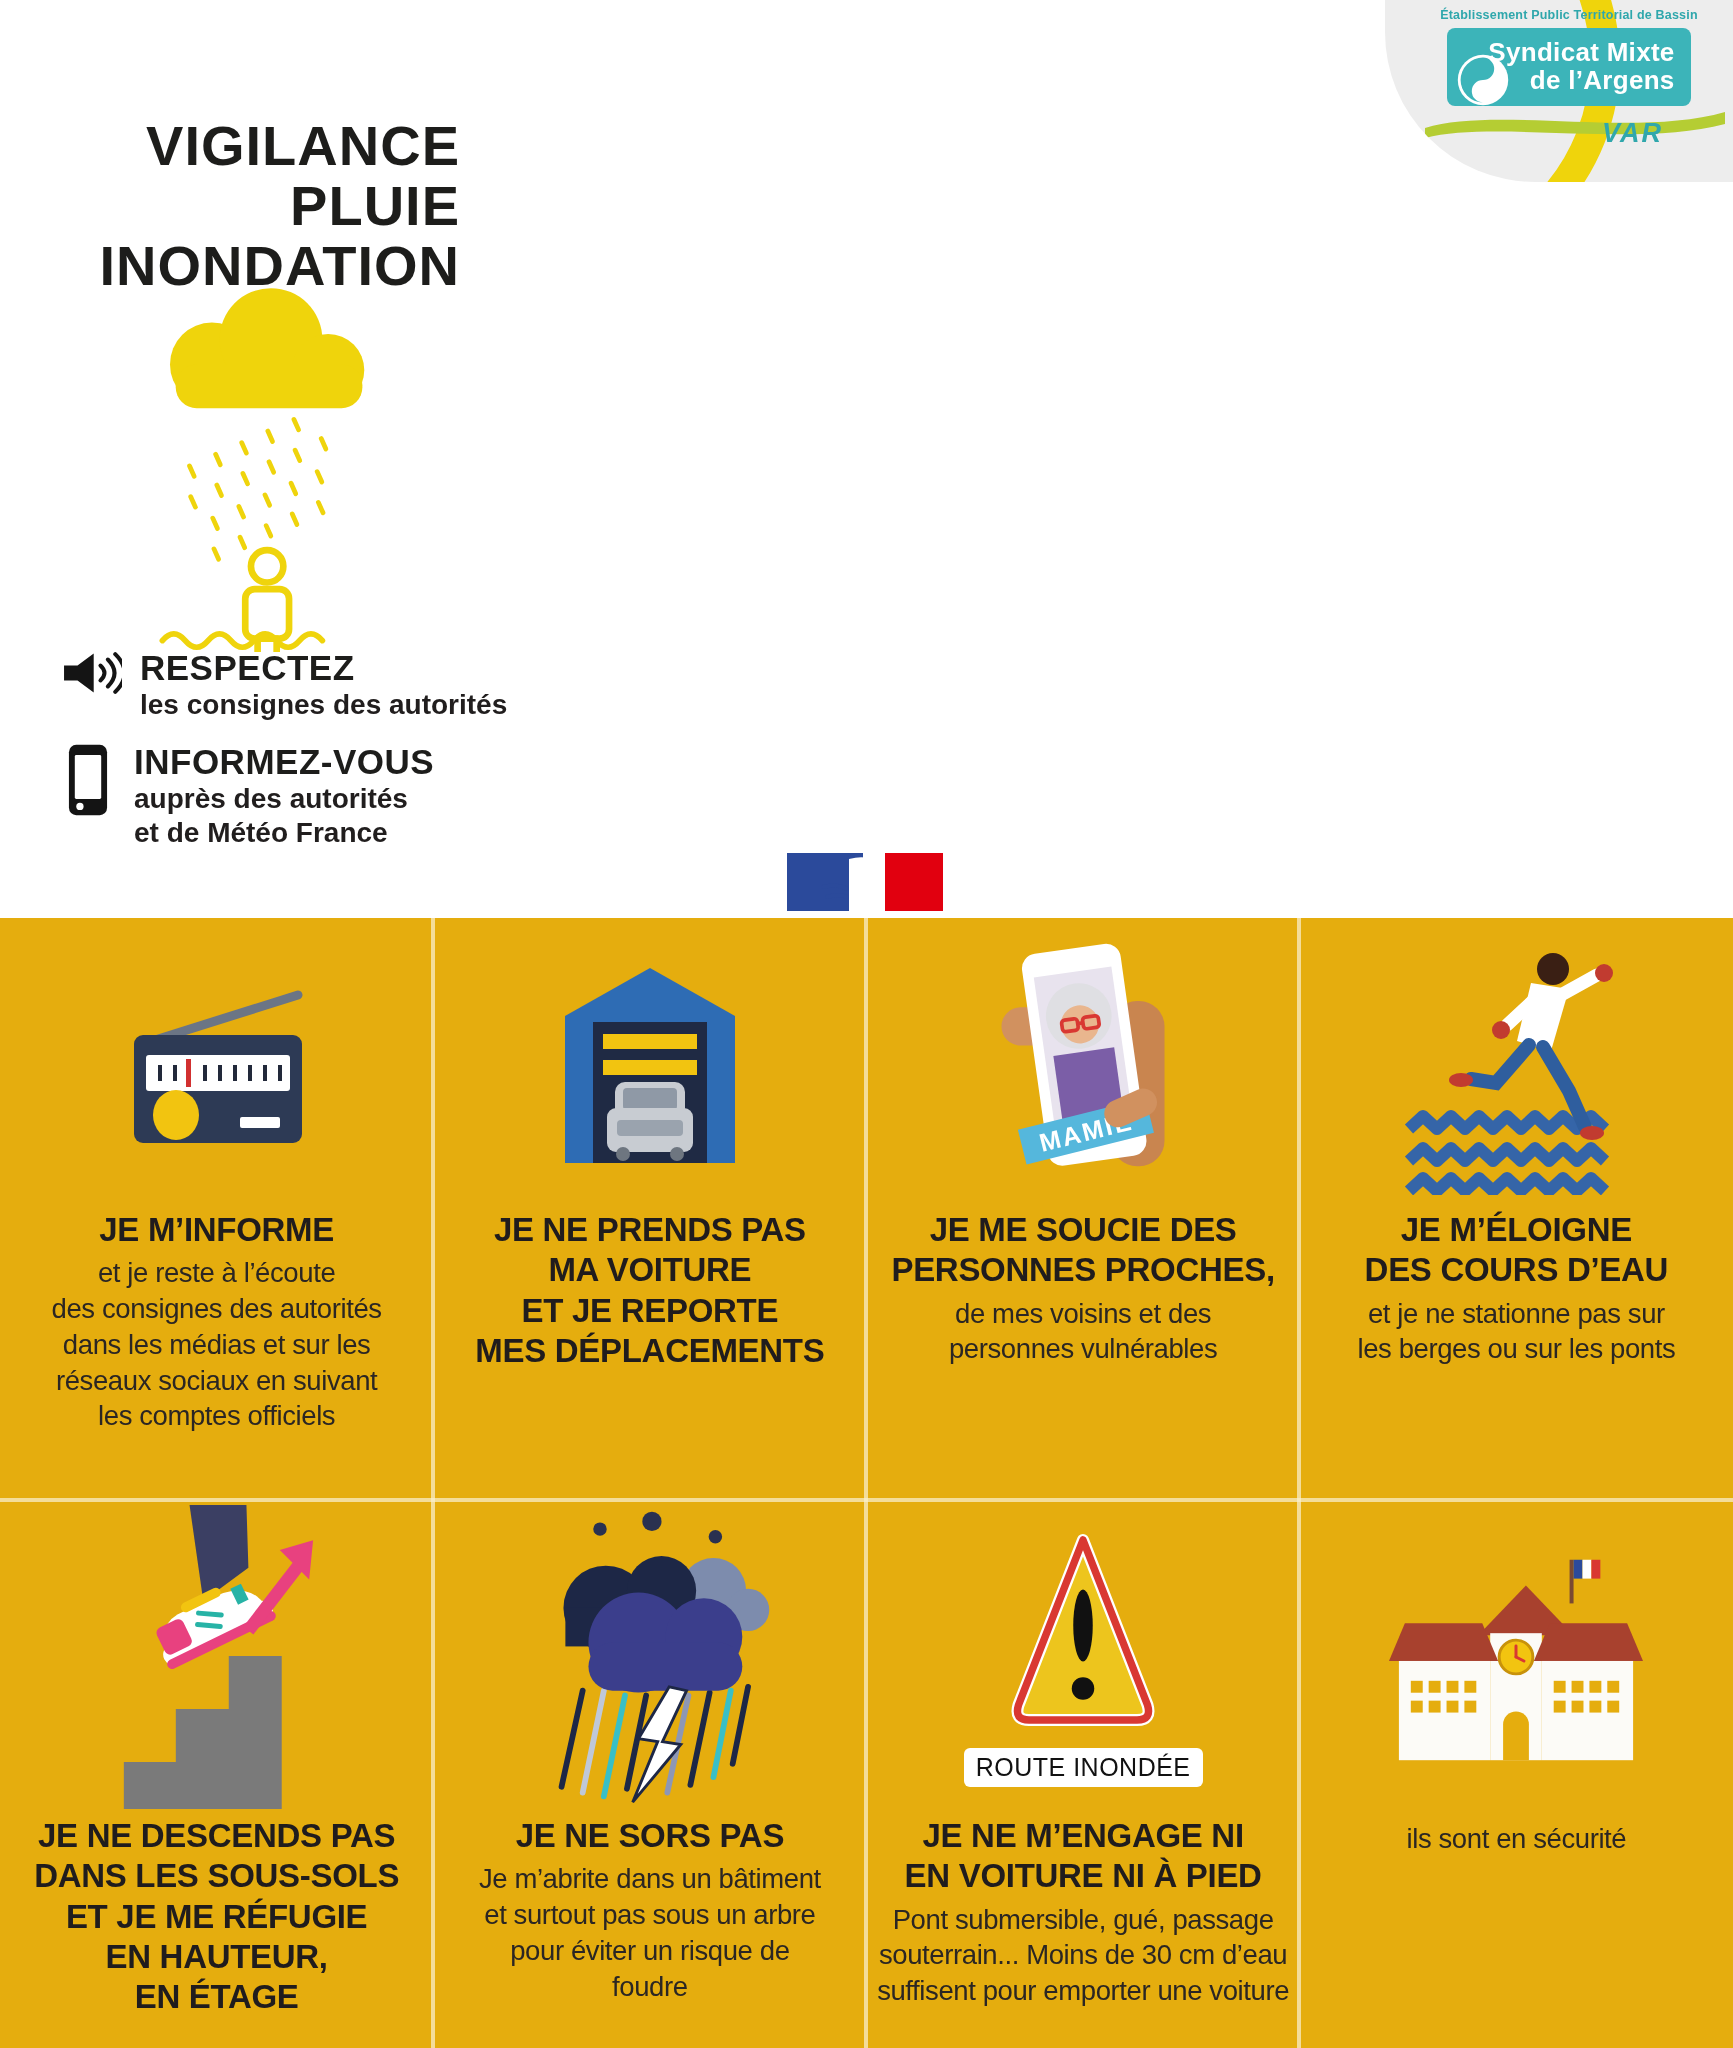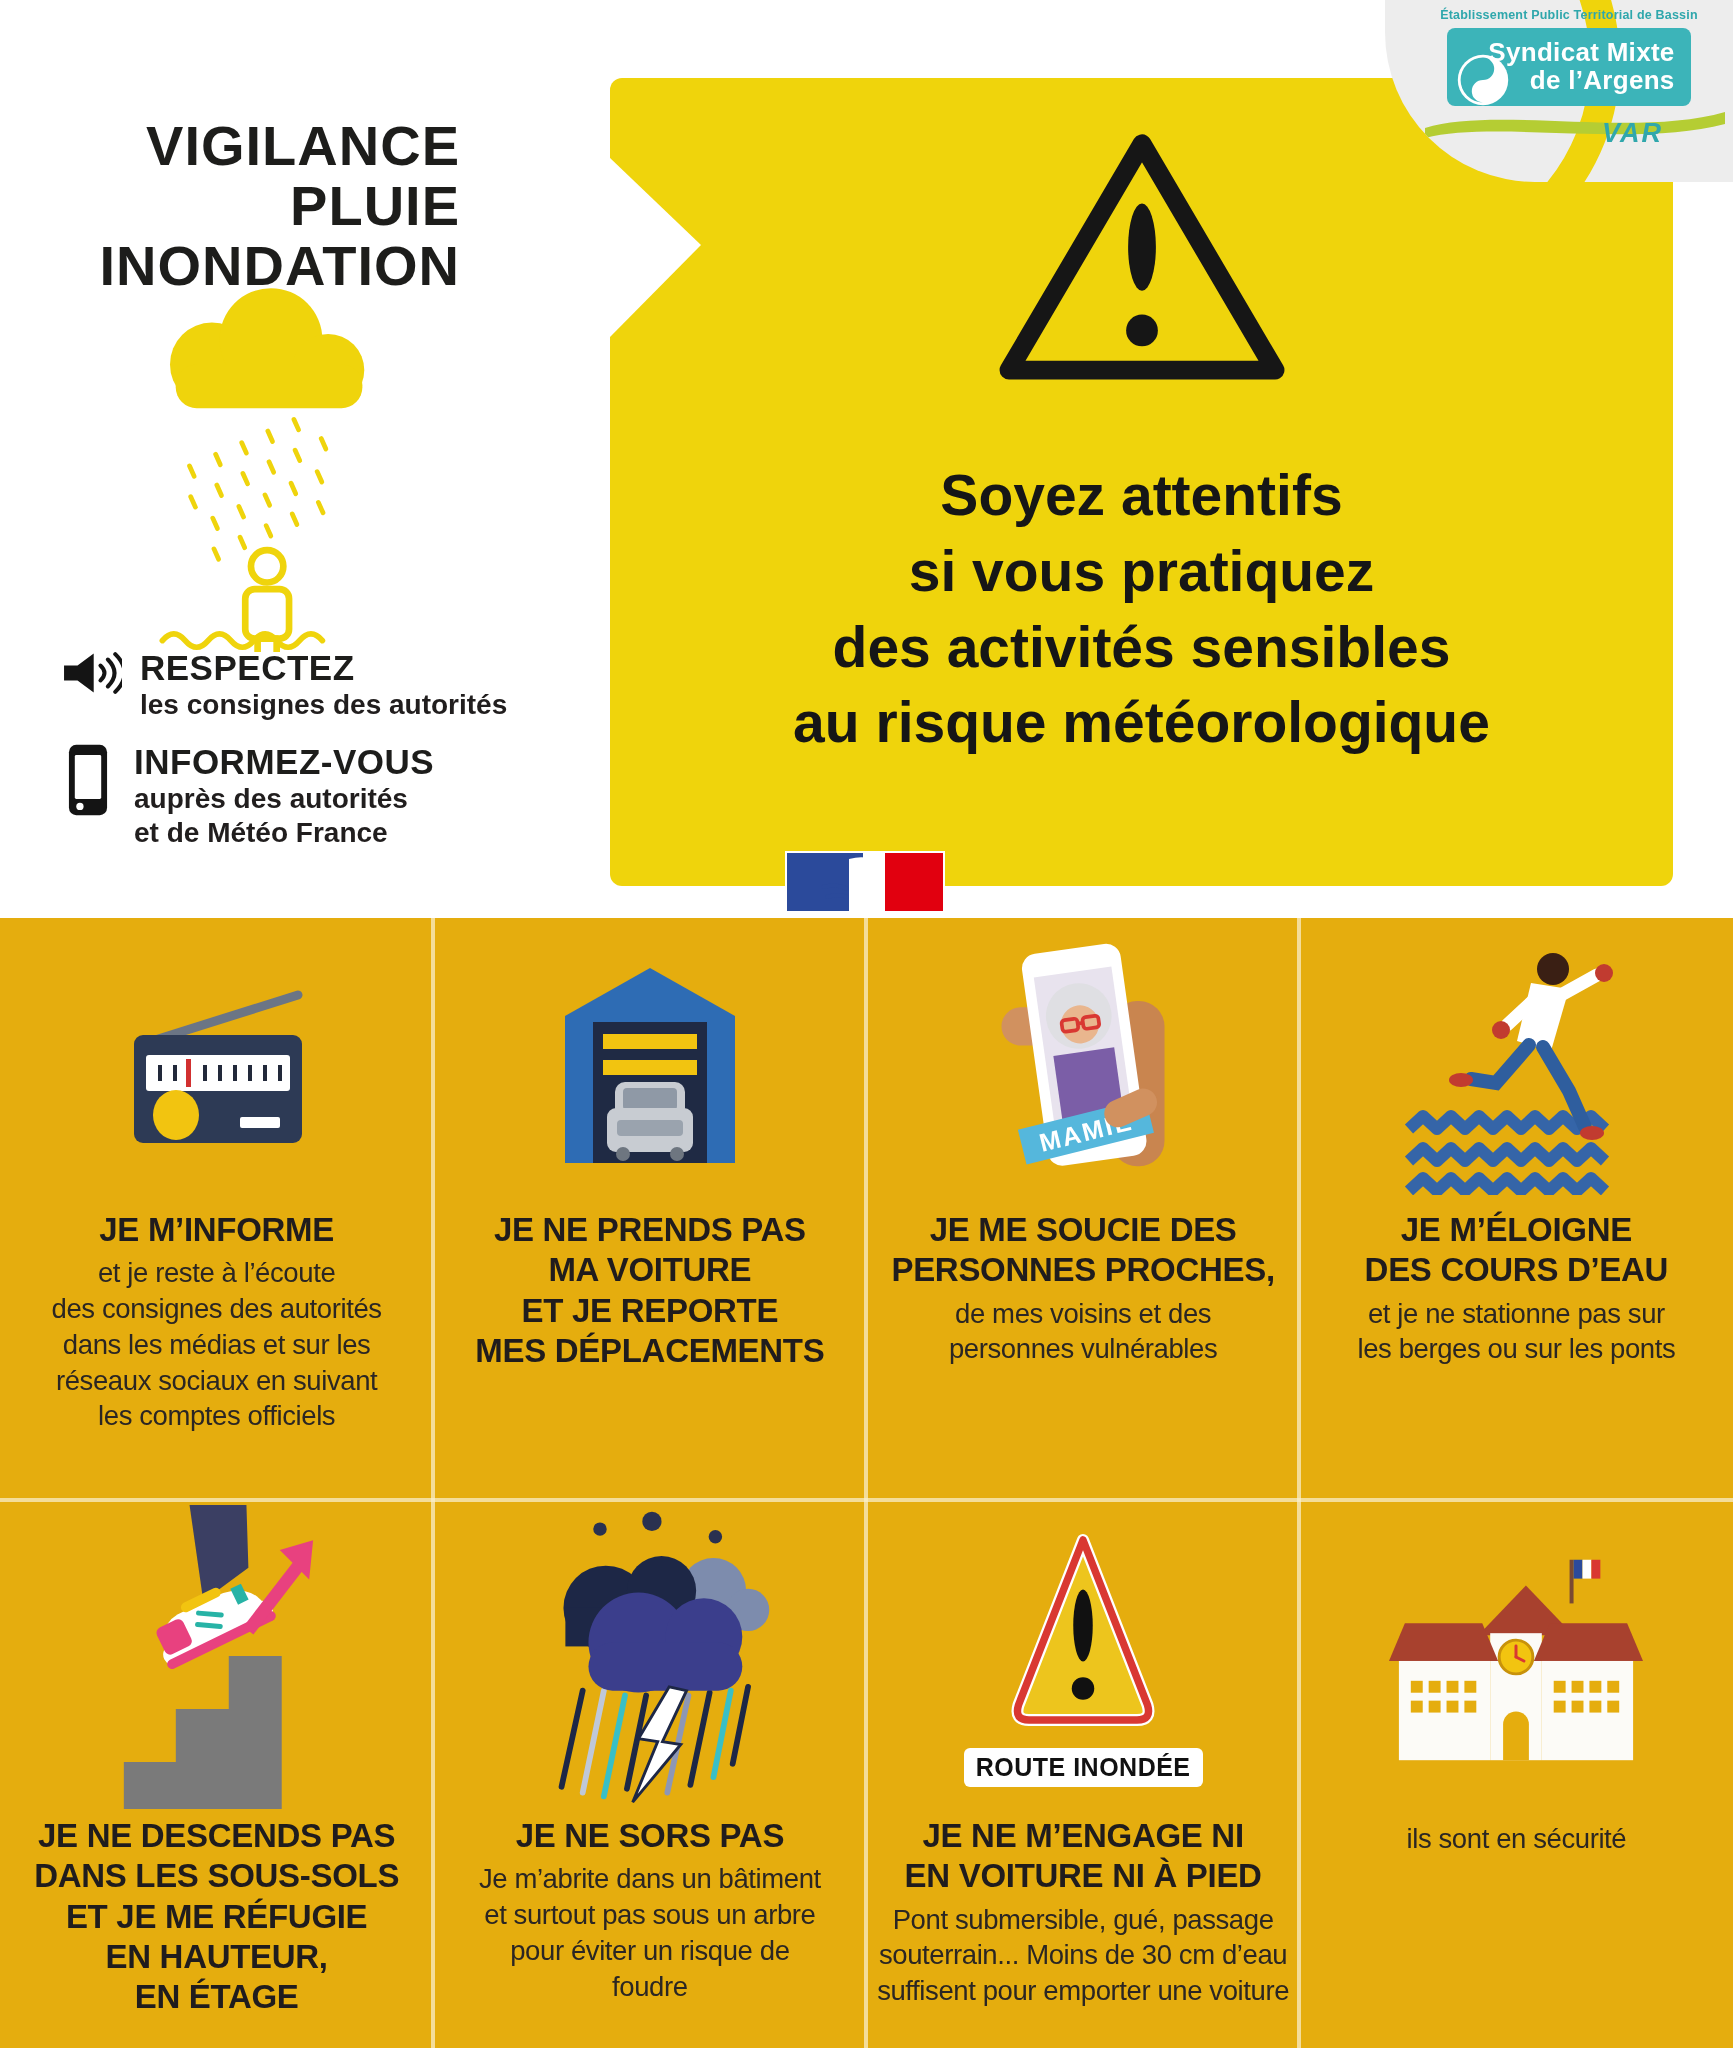--- a/index.html
+++ b/index.html
@@ -59,21 +59,21 @@
   .grid{position:absolute;inset:0;display:grid;grid-template-columns:repeat(4,1fr);
         grid-template-rows:580px 1fr;}
   .panel{display:flex;flex-direction:column;align-items:center;text-align:center;overflow:visible;}
   .icon-area{height:292px;display:flex;align-items:center;justify-content:center;}
   .icon-area2{height:318px;display:flex;align-items:center;justify-content:center;}
   .p-head{font-size:33px;font-weight:800;line-height:1.22;letter-spacing:-.3px;color:#201c1d;white-space:pre;}
   .p-body{font-size:27.5px;line-height:1.3;letter-spacing:-.4px;color:#2b2623;margin-top:5px;white-space:pre;}
   .p-body:empty{display:none;}
 
   .route-label{margin-top:10px;background:#ffffff;border-radius:6px;padding:5px 12px;
-               font-size:25px;font-weight:700;letter-spacing:.5px;color:#111111;white-space:pre;}
+               font-size:25px;font-weight:400;letter-spacing:.5px;color:#111111;white-space:pre;}
 </style>
 </head>
 <body>
 
 <div class="poster">
 
   <div class="top-zone">
 
     <div class="title-block ml">VIGILANCE
 PLUIE
@@ -147,36 +147,20 @@
           <circle cx="19" cy="86" r="5" fill="#ffffff"></circle>
         </svg>
       </span>
       <div>
         <div class="row-title">INFORMEZ-VOUS</div>
         <div class="row-body ml">auprès des autorités
 et de Météo France</div>
       </div>
     </div>
 
-    <div class="alert-box">
-      <div class="alert-notch"></div>
-      <div class="alert-inner">
-        <span class="alert-triangle">
-          <svg width="300" height="268" viewBox="0 0 300 270">
-            <polygon points="150,24 284,252 16,252" fill="none" stroke="#161616" stroke-width="19" stroke-linejoin="round"></polygon>
-            <ellipse cx="150" cy="128" rx="14" ry="44" fill="#161616"></ellipse>
-            <circle cx="150" cy="212" r="16" fill="#161616"></circle>
-          </svg>
-        </span>
-        <div class="alert-message ml">Soyez attentifs
-si vous pratiquez
-des activités sensibles
-au risque météorologique</div>
-      </div>
-    </div>
 
     <div class="flag-logo">
       <svg width="160" height="62" viewBox="0 0 160 62">
         <rect x="0" y="0" width="160" height="62" fill="#ffffff"></rect>
         <rect x="2" y="2" width="76" height="58" fill="#2B4A9B"></rect>
         <rect x="100" y="2" width="58" height="58" fill="#E1000F"></rect>
         <path d="M64,8 q32,-8 34,22 q1,22 -16,30 L64,60 Z" fill="#ffffff"></path>
         <g stroke="#2B4A9B" stroke-width="4" stroke-linecap="round" fill="none">
           <path d="M38,36 q14,-4 24,2"></path>
             <path d="M42,46 q12,-4 20,0"></path>

